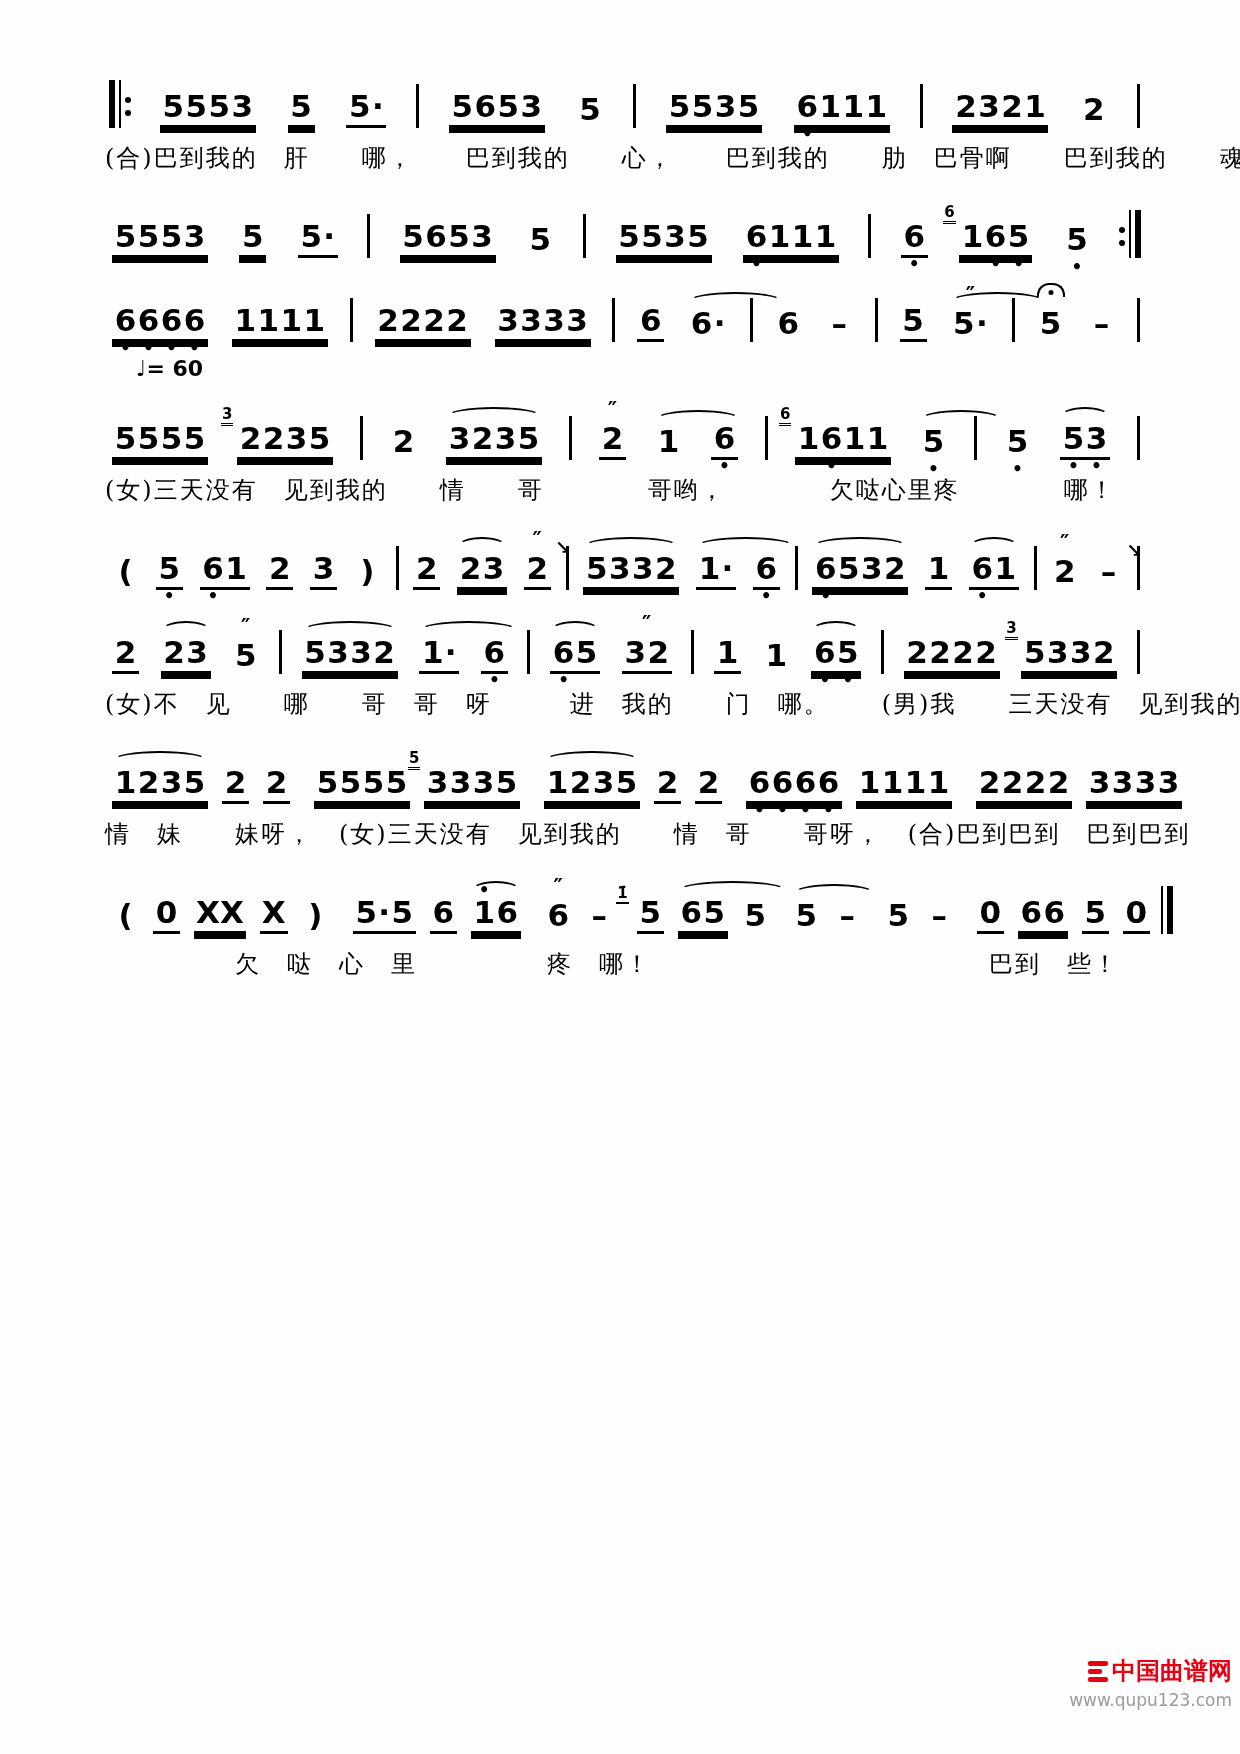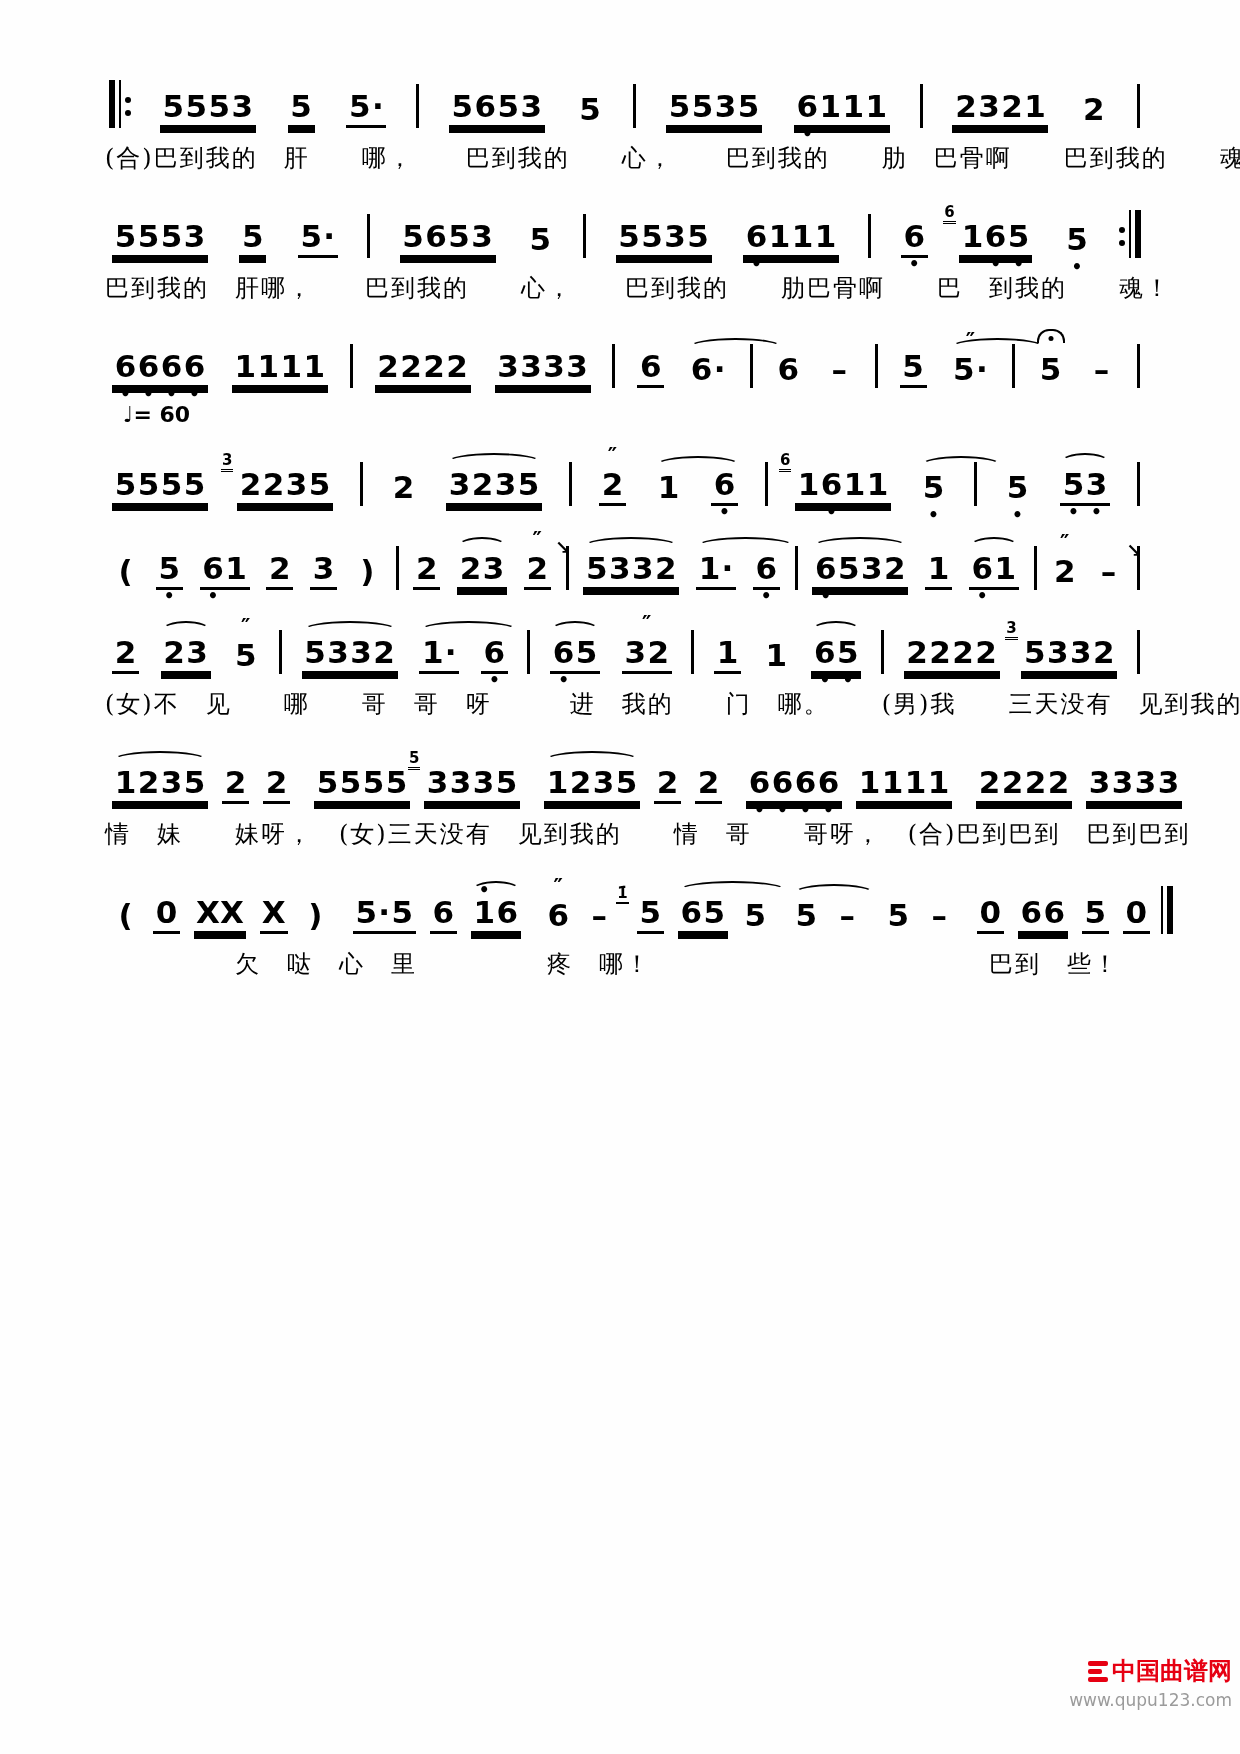--- a/index.html
+++ b/index.html
@@ -3,21 +3,21 @@
 <meta charset="utf-8">
 <style>
   html,body { margin:0; padding:0; background:#ffffff; }
   .sheet {
     position:relative; width:1240px; height:1754px; background:#fefefe;
     font-family:"DejaVu Sans", sans-serif; color:#000; overflow:hidden;
   }
   .score { position:absolute; left:105px; top:58px; width:1040px; }
 
   .system { margin-bottom:14px; }
-  .tempo  { font-size:22px; font-weight:bold; margin:0 0 6px 18px; height:28px; }
+  .tempo  { font-size:22px; font-weight:bold; margin:0 0 6px 31px; height:28px; }
 
   .notes-row { display:flex; justify-content:space-between; align-items:flex-end; min-height:70px; }
 
   .tok { position:relative; display:flex; flex-direction:column; align-items:center; justify-content:flex-end; margin:0 7px; }
   .grp { display:flex; padding:0 2px 2px 2px; }
   .u1 > .grp { border-bottom:3px solid #000; }
   .u2 > .grp { border-bottom:3px solid #000; box-shadow:0 5px 0 0 #000; }
 
   .ch { min-width:23px; text-align:center; font-size:31px; font-weight:bold; line-height:1.05; position:relative; }
   .ch.dotc { min-width:13px; }
@@ -219,21 +219,20 @@
           </div>
           <div class="bgrp">
             <div class="rdots">
               <i></i>
               <i></i>
             </div>
             <div class="thin"></div>
             <div class="thick"></div>
           </div>
         </div>
-        <div class="lyrics">巴到我的　肝哪，　　巴到我的　　心，　　巴到我的　　肋巴骨啊　　巴　到我的　　魂！</div>
       </div>
       <div class="system">
         <div class="notes-row">
           <div class="tok u2">
             <div class="grp">
               <span class="ch db">6</span>
               <span class="ch db">6</span>
               <span class="ch db">6</span>
               <span class="ch db">6</span>
             </div>
@@ -393,20 +392,21 @@
           </div>
           <div class="tok u1">
             <div class="slur"></div>
             <div class="grp">
               <span class="ch db">5</span>
               <span class="ch db">3</span>
             </div>
           </div>
           <div class="bar"></div>
         </div>
+        <div class="lyrics">(女)三天没有　见到我的　　情　　哥　　　　哥哟，　　　　欠哒心里疼　　　　哪！</div>
       </div>
       <div class="system">
         <div class="notes-row">
           <div class="tok">
             <div class="grp">
               <span class="ch">(</span>
             </div>
           </div>
           <div class="tok u1">
             <div class="grp">

